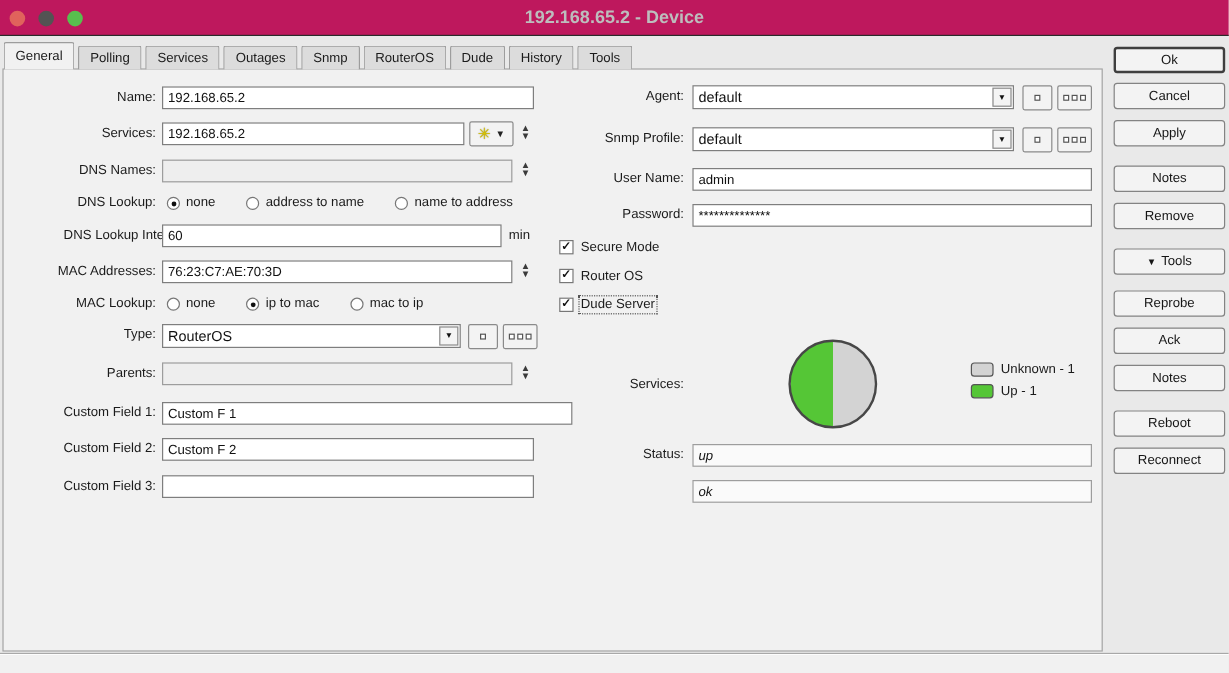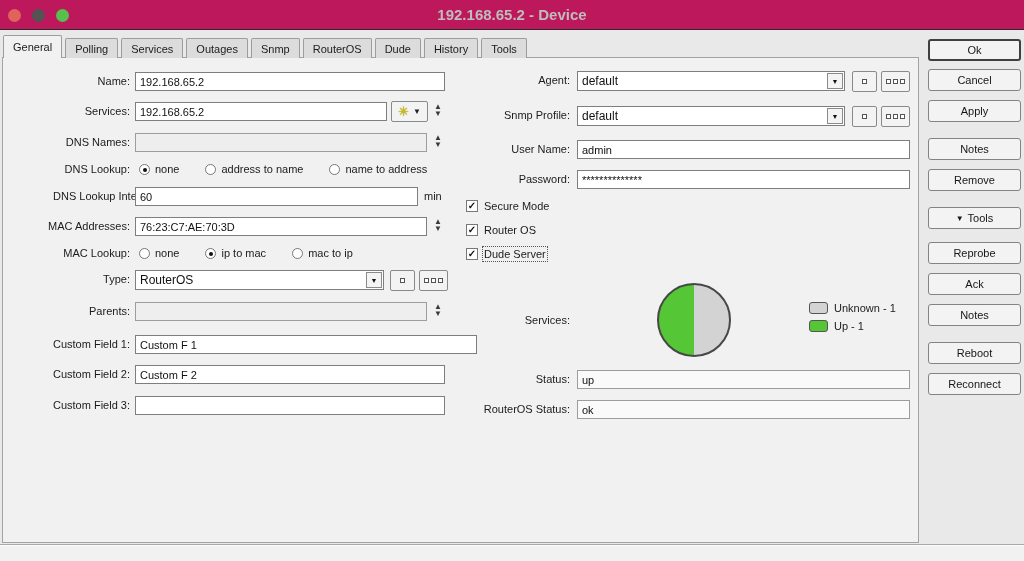--- a/index.html
+++ b/index.html
@@ -16,21 +16,21 @@
   .tabbar { position:absolute; left:3px; top:35px; height:23px; display:flex; align-items:flex-end; z-index:3; }
   .tab { border:1px solid #9d9d9d; border-bottom:none; background:#dcdcdc; height:20px; padding:0 9px; font-size:11px; color:#1b1b1b; display:flex; align-items:center; margin-right:3px; border-radius:2px 2px 0 0; }
   .tab.active { background:#f1f1f1; height:23px; }
 
   
   .panel { position:absolute; left:2px; top:57px; width:917px; height:486px; background:#f1f1f1; border:1px solid #a3a3a3; }
 
   .lbl { position:absolute; font-size:11px; color:#1b1b1b; text-align:right; line-height:19px; white-space:nowrap; }
   .inp { position:absolute; height:19px; background:#fff; border:1px solid #7e7e7e; font:11px "Liberation Sans",sans-serif; padding:0 4px; color:#111; }
   .inp.gray { background:#eeeeee; border-color:#9d9d9d; }
-  .inp.ro { background:#fafafa; border-color:#9d9d9d; }
+  .inp.ro { background:#fafafa; border-color:#9d9d9d;font-style:italic; }
 
   .dd { position:absolute; height:20px; background:#fff; border:1px solid #7e7e7e; display:flex; align-items:center; }
   .dd-text { flex:1; padding:0 4px; font-size:12px; color:#111; white-space:nowrap; overflow:hidden; }
   .dd-arrow { width:16px; height:16px; margin-right:1px; background:#f4f4f4; border:1px solid #8a8a8a; display:flex; align-items:center; justify-content:center; font-size:7px; color:#111; }
 
   .sbtn { position:absolute; height:21px; background:#f3f3f3; border:1px solid #8a8a8a; border-radius:2px; display:flex; align-items:center; justify-content:center; }
   .sq { width:5px; height:5px; border:1px solid #555; display:inline-block; margin:0 1px; background:#fff; }
 
   .spin { position:absolute; width:14px; display:flex; flex-direction:column; align-items:center; font-size:8px; line-height:7px; color:#3a3a3a; cursor:default; }
 
@@ -235,21 +235,20 @@
   <div class="lbl" style="left:430px;top:311px;width:140px;">Services:</div>
   <div class="pie" style="background: conic-gradient(rgb(211, 211, 211) 0deg, rgb(211, 211, 211) 180deg, rgb(85, 198, 54) 180deg, rgb(85, 198, 54) 360deg);"></div>
   <div class="lg-swatch" style="left: 809px; top: 302px; background-color: rgb(211, 211, 211);"></div>
   <div class="lg-label" style="left:834px;top:302px;">Unknown - 1</div>
   <div class="lg-swatch" style="left: 809px; top: 320px; background-color: rgb(85, 198, 54);"></div>
   <div class="lg-label" style="left:834px;top:320px;">Up - 1</div>
 
   <div class="lbl" style="left:430px;top:370px;width:140px;">Status:</div>
   <input class="inp ro" style="left: 577px; top: 370px; width: 333px;" readonly="" value="up">
 
-  <div class="lbl" style="left:430px;top:400px;width:140px;">RouterOS Status:</div>
   <input class="inp ro" style="left: 577px; top: 400px; width: 333px;" readonly="" value="ok">
 
   <div class="btn default" style="top:39px;">
       <span>Ok</span>
     </div>
   <div class="btn" style="top:69px;">
       <span>Cancel</span>
     </div>
   <div class="btn" style="top:100px;">
       <span>Apply</span>

